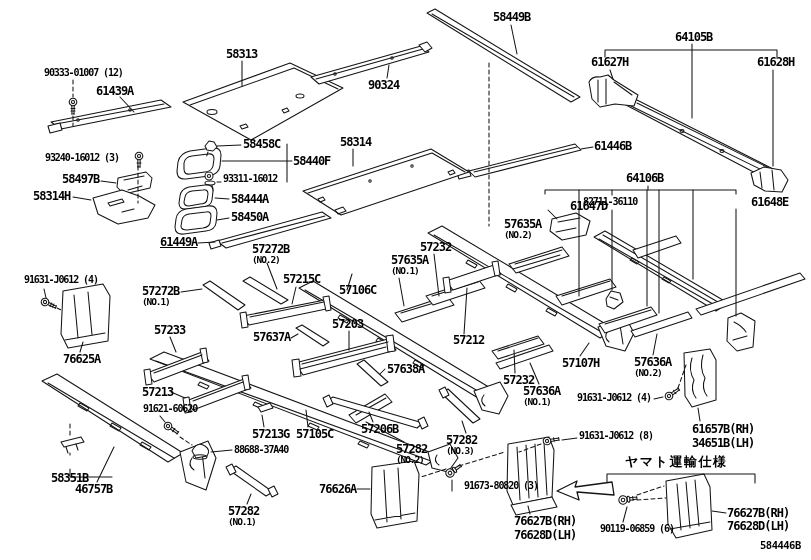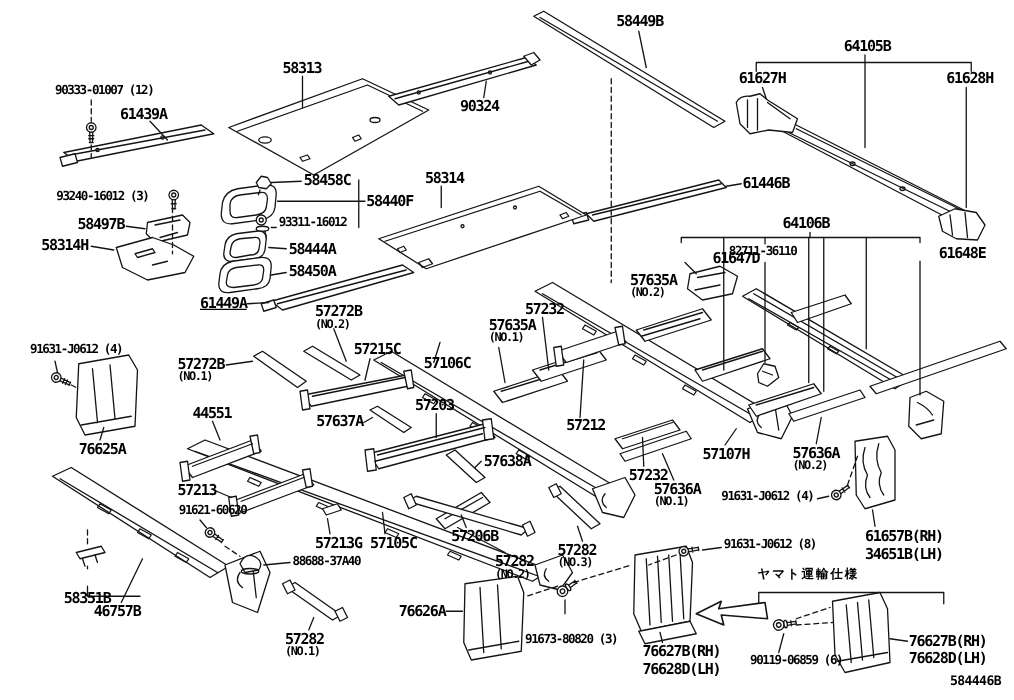--- a/index.html
+++ b/index.html
@@ -7,21 +7,21 @@
          font-family:"DejaVu Sans Mono",monospace;}
   #art{position:absolute;left:0;top:0;}
   #art path,#art circle,#art ellipse,#art line,#art polygon,#art rect{
     fill:none;stroke:#141414;stroke-width:1.05;stroke-linejoin:round;stroke-linecap:round;}
   #art .f{fill:#ffffff;}
   #art .d{stroke-dasharray:4 3;}
   .lbl{position:absolute;color:#000;font-weight:bold;font-size:12px;letter-spacing:-1px;
        line-height:1.04;white-space:nowrap;z-index:5;}
   .lbl .sub{display:block;font-size:9.5px;letter-spacing:-1.1px;font-weight:bold;}
   .lbl.sm{font-size:10px;letter-spacing:-1.1px;}
-  .lbl.jp{font-family:"DejaVu Sans",sans-serif;font-size:10px;letter-spacing:1.5px;font-weight:bold;}
+  .lbl.jp{font-family:"DejaVu Sans",sans-serif;font-size:13px;letter-spacing:1.5px;font-weight:bold;margin-left:19px;}
   .lbl.code{font-size:10.5px;letter-spacing:-0.5px;}
 </style>
 </head>
 <body>
 
 <div id="stage">
 
 <svg id="art" width="811" height="560" viewBox="0 0 811 560">
 
   <g>
@@ -389,21 +389,21 @@
       <div class="lbl" style="left: 231px; top: 211px;"><span>58450A</span></div>
       <div class="lbl" style="left: 504px; top: 218px;"><span>57635A</span><span class="sub">(NO.2)</span></div>
       <div class="lbl" style="left: 160px; top: 236px; text-decoration: underline;"><span>61449A</span></div>
       <div class="lbl" style="left: 252px; top: 243px;"><span>57272B</span><span class="sub">(NO.2)</span></div>
       <div class="lbl" style="left: 420px; top: 241px;"><span>57232</span></div>
       <div class="lbl" style="left: 339px; top: 260px; margin-top: 24px;"><span>57106C</span></div>
       <div class="lbl" style="left: 391px; top: 254px;"><span>57635A</span><span class="sub">(NO.1)</span></div>
       <div class="lbl" style="left: 283px; top: 273px;"><span>57215C</span></div>
       <div class="lbl sm" style="left: 24px; top: 275px;"><span>91631-J0612 (4)</span></div>
       <div class="lbl" style="left: 142px; top: 285px;"><span>57272B</span><span class="sub">(NO.1)</span></div>
-      <div class="lbl" style="left: 154px; top: 324px;"><span>44551</span></div>
+      <div class="lbl" style="left: 154px; top: 324px;"><span>57233</span></div>
       <div class="lbl" style="left: 332px; top: 318px;"><span>57203</span></div>
       <div class="lbl" style="left: 253px; top: 331px;"><span>57637A</span></div>
       <div class="lbl" style="left: 453px; top: 334px;"><span>57212</span></div>
       <div class="lbl" style="left: 63px; top: 353px;"><span>76625A</span></div>
       <div class="lbl" style="left: 387px; top: 363px;"><span>57638A</span></div>
       <div class="lbl" style="left: 562px; top: 357px;"><span>57107H</span></div>
       <div class="lbl" style="left: 634px; top: 356px;"><span>57636A</span><span class="sub">(NO.2)</span></div>
       <div class="lbl" style="left: 142px; top: 386px;"><span>57213</span></div>
       <div class="lbl" style="left: 503px; top: 374px;"><span>57232</span></div>
       <div class="lbl" style="left: 523px; top: 385px;"><span>57636A</span><span class="sub">(NO.1)</span></div>
@@ -413,21 +413,21 @@
       <div class="lbl" style="left: 692px; top: 437px;"><span>34651B(LH)</span></div>
       <div class="lbl" style="left: 252px; top: 428px;"><span>57213G</span></div>
       <div class="lbl" style="left: 296px; top: 428px;"><span>57105C</span></div>
       <div class="lbl" style="left: 361px; top: 423px;"><span>57206B</span></div>
       <div class="lbl sm" style="left: 234px; top: 445px;"><span>88688-37A40</span></div>
       <div class="lbl" style="left: 396px; top: 443px;"><span>57282</span><span class="sub">(NO.2)</span></div>
       <div class="lbl" style="left: 446px; top: 434px;"><span>57282</span><span class="sub">(NO.3)</span></div>
       <div class="lbl sm" style="left: 579px; top: 431px;"><span>91631-J0612 (8)</span></div>
       <div class="lbl" style="left: 51px; top: 456px; margin-top: 16px;"><span>58351B</span></div>
       <div class="lbl" style="left: 319px; top: 483px;"><span>76626A</span></div>
-      <div class="lbl sm" style="left: 420px; top: 507px;"><span>91673-80820 (3)</span></div>
+      <div class="lbl sm" style="left: 420px; top: 481px; padding-left: 44px;"><span>91673-80820 (3)</span></div>
       <div class="lbl" style="left: 75px; top: 483px;"><span>46757B</span></div>
       <div class="lbl" style="left: 228px; top: 505px;"><span>57282</span><span class="sub">(NO.1)</span></div>
       <div class="lbl" style="left: 514px; top: 515px;"><span>76627B(RH)</span></div>
       <div class="lbl" style="left: 514px; top: 529px;"><span>76628D(LH)</span></div>
       <div class="lbl sm" style="left: 600px; top: 524px;"><span>90119-06859 (6)</span></div>
       <div class="lbl" style="left: 727px; top: 507px;"><span>76627B(RH)</span></div>
       <div class="lbl" style="left: 727px; top: 520px;"><span>76628D(LH)</span></div>
     </div>
 
 <div class="lbl jp" style="left:606px;top:455px">ヤマト運輸仕様</div>

